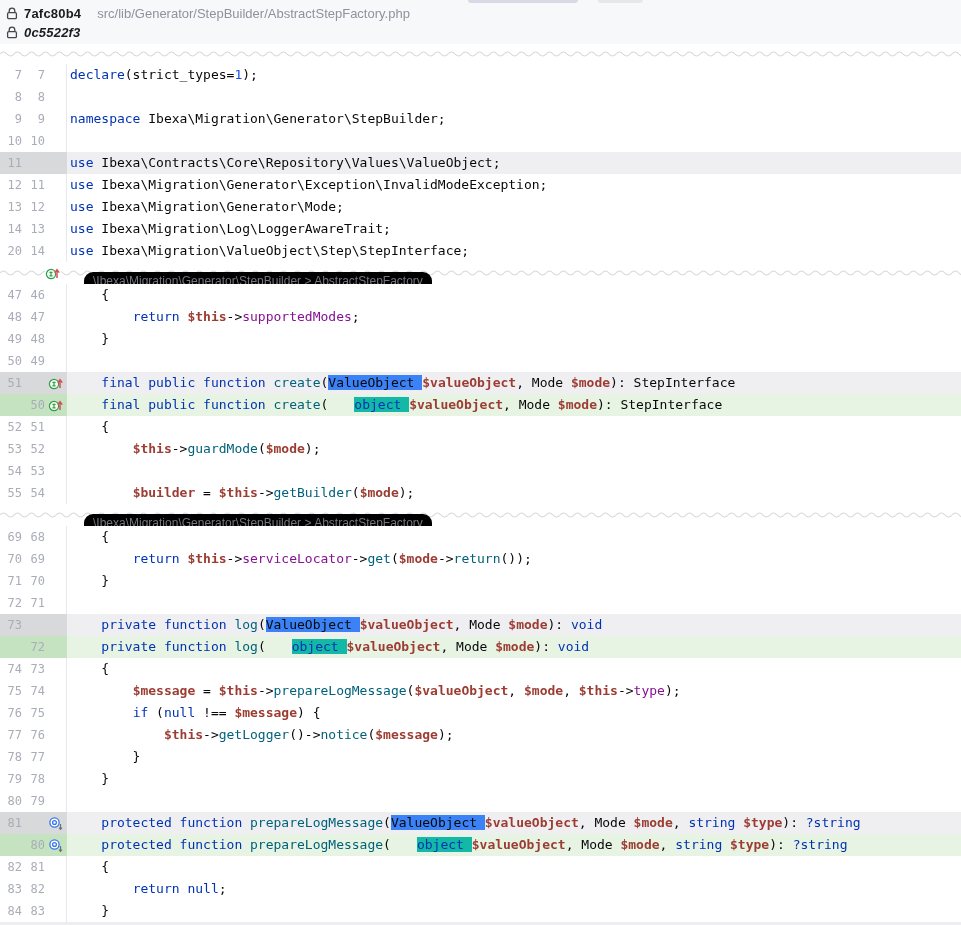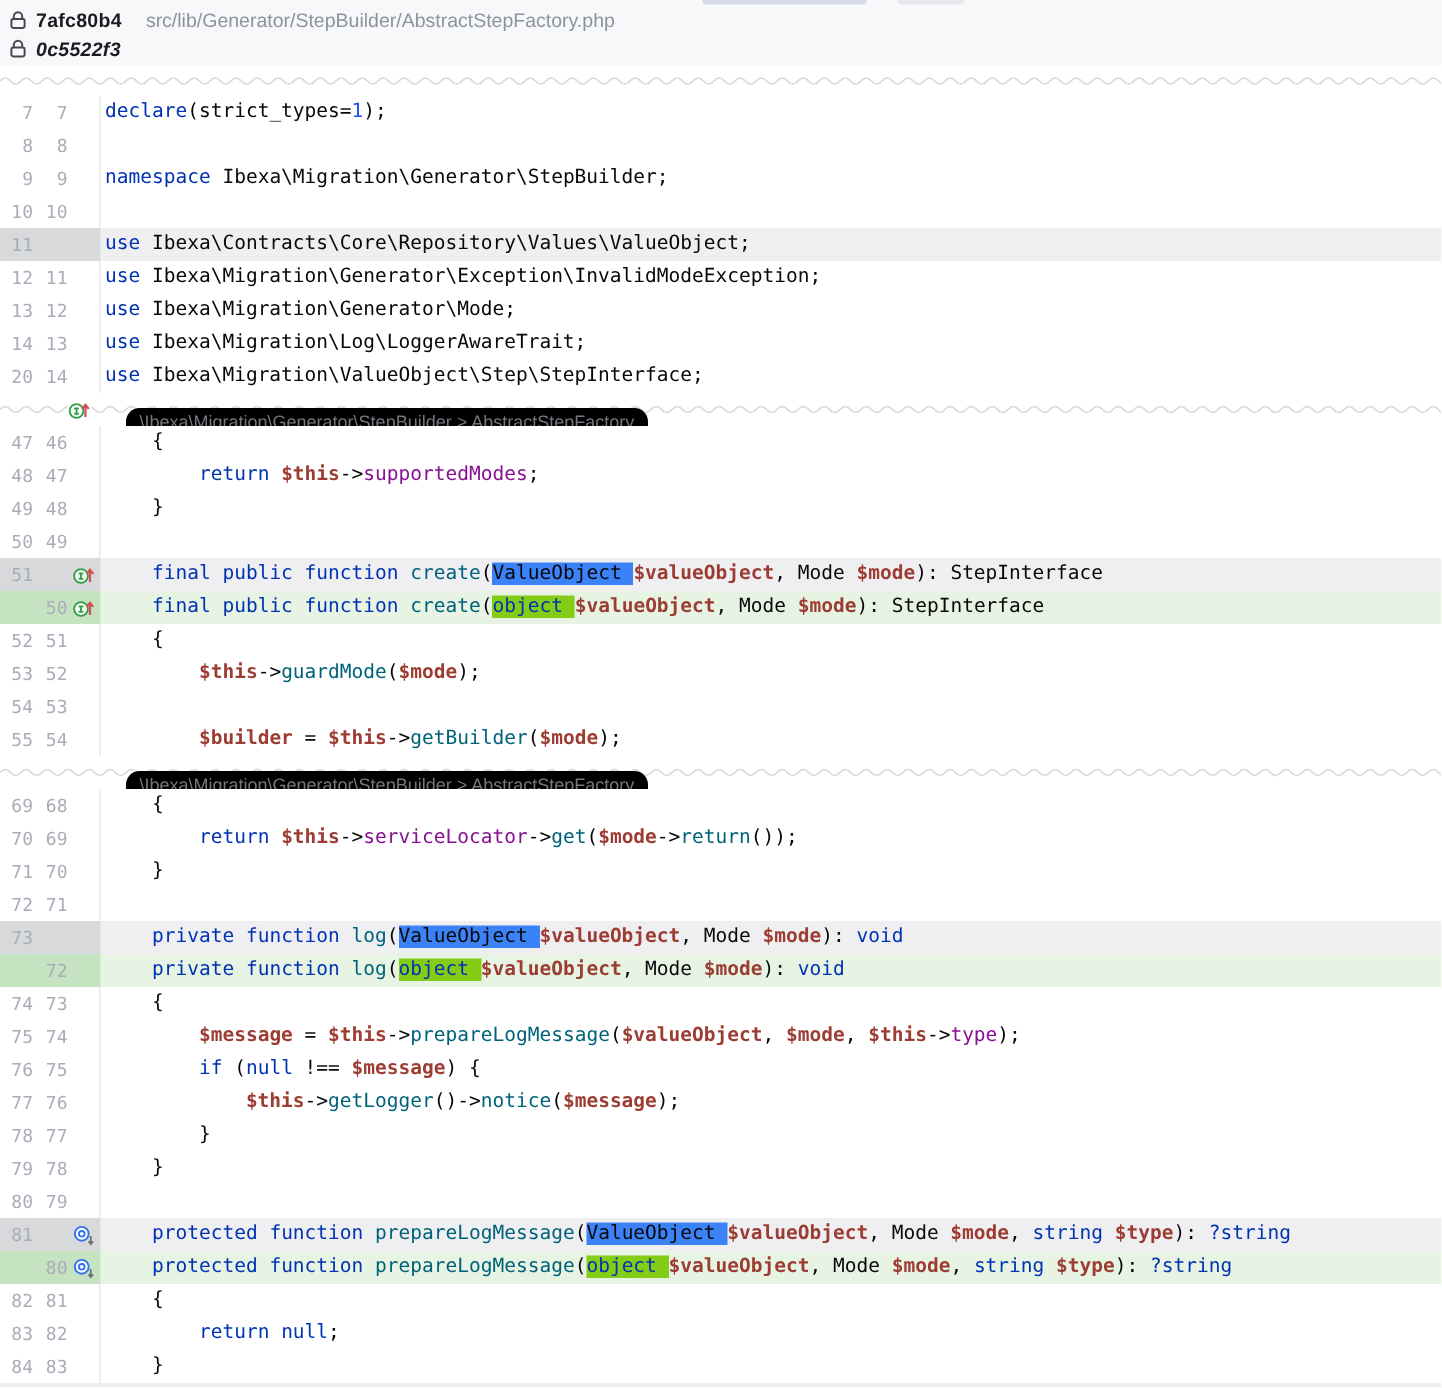--- a/index.html
+++ b/index.html
@@ -22,21 +22,21 @@
           font-family:"DejaVu Sans Mono","Liberation Mono",monospace;font-size:12px;color:#a9adb7;}
   .gnum{width:21px;text-align:right;display:inline-block;}
   .gnum.old{margin-left:1px;}
   .gnum.new{margin-left:2px;}
   .gicn{width:20px;display:flex;align-items:center;justify-content:center;margin-left:1px;}
   .code{flex:1;white-space:pre;font-family:"DejaVu Sans Mono","Liberation Mono",monospace;
         font-size:13px;color:#08080a;padding-left:3px;}
   
   .k{color:#0033b3;} .m{color:#00627a;margin-top:12px;} .v{color:#9c3c32;font-weight:bold;} .f{color:#871094;}
   .c{color:#08080a;} .n{color:#1750eb;} .p{color:#08080a;}
-  .wr{background:#3b82f6;} .wa{background:#84cc16;}
+  .wr{background:#3b82f6;} .wa{background:#14b8a6;margin-left:26px;}
   
   .row.removed .code{background:#efeff1;}
   .row.removed .gutter{background:#d8d9db;border-right-color:#d8d9db;}
   .row.added .code{background:#e7f3e3;}
   .row.added .gutter{background:#c5e3c1;border-right-color:#c5e3c1;}
   
   .sep-row{height:22px;position:relative;overflow:hidden;cursor:pointer;}
   .sep-row svg.wave, .wave-row svg.wave{position:absolute;left:0;top:7px;}
   .wave-row svg.wave{top:6px;}
   .chip{position:absolute;left:84px;top:10px;height:32px;line-height:18px;padding:0 9px;

